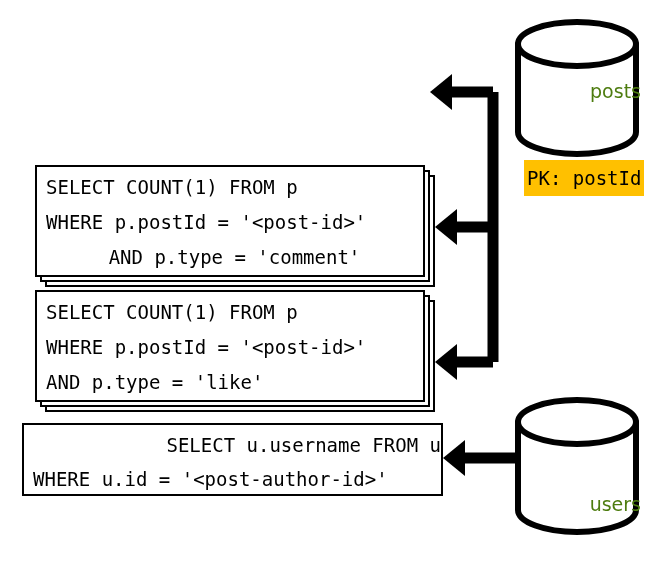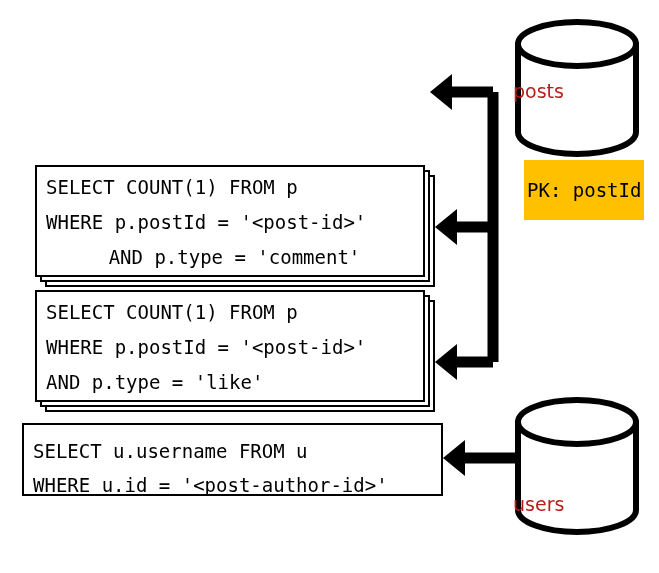--- a/index.html
+++ b/index.html
@@ -53,39 +53,39 @@
   .sheet.s2 { z-index: 2; }
 
   
   .cyl {
     position: absolute;
     z-index: 4;
   }
   .cyl-label {
     position: absolute;
     width: 100%;
-    text-align: left;
+    text-align: right;
     font-family: "DejaVu Sans", "Liberation Sans", sans-serif;
     font-size: 19px;
-    color: #b91c1c;
+    color: #4d7c0f;
   }
 
   
   .pk {
     position: absolute;
     font-family: "DejaVu Sans Mono", "Liberation Mono", monospace;
     font-size: 19px;
     line-height: 24px;
     color: #000000;
     white-space: pre;
     z-index: 6;
   }
   .pk.hl {
     background: #FFC000;
-    padding: 18px 3px;
+    padding: 6px 3px;
   }
 
   
   .conn { position: absolute; z-index: 7; }
 </style>
 </head>
 <body>
 
 <div id="canvas">
 
@@ -100,21 +100,21 @@
 
   <div class="sheet s2" style="left:45px; top:300px; width:390px; height:112px;"></div>
   <div class="sheet s1" style="left:40px; top:295px; width:390px; height:112px;"></div>
   <div class="qbox" style="left:35px; top:290px; width:390px; height:112px;">
     <div class="qline" style="padding-top:6px; height:33px;">SELECT COUNT(1) FROM p</div>
     <div class="qline" style="height:35px; line-height:33px;">WHERE p.postId = '&lt;post-id&gt;'</div>
     <div class="qline" style="height:34px; line-height:33px;">AND p.type = 'like'</div>
   </div>
 
   <div class="qbox" style="left:22px; top:423px; width:421px; height:73px;">
-    <div class="qline" style="padding-top:12px; height:32px;">SELECT u.username FROM u</div>
+    <div class="qline" style="padding-top:6px; height:32px;text-align:right;">SELECT u.username FROM u</div>
     <div class="qline" style="height:33px; line-height:32px;">WHERE u.id = '&lt;post-author-id&gt;'</div>
   </div>
 
   <div class="cyl" style="left:513px; top:18px; width:128px; height:140px;">
     <svg width="128" height="140" viewBox="0 0 128 140">
       <path d="M5,26 L5,114 A59,22 0 0 0 123,114 L123,26" fill="#ffffff" stroke="#000000" stroke-width="6" stroke-linecap="round"></path>
       <ellipse cx="64" cy="26" rx="59" ry="22" fill="#ffffff" stroke="#000000" stroke-width="6"></ellipse>
     </svg>
     <div class="cyl-label" style="top:62px;">posts</div>
   </div>

